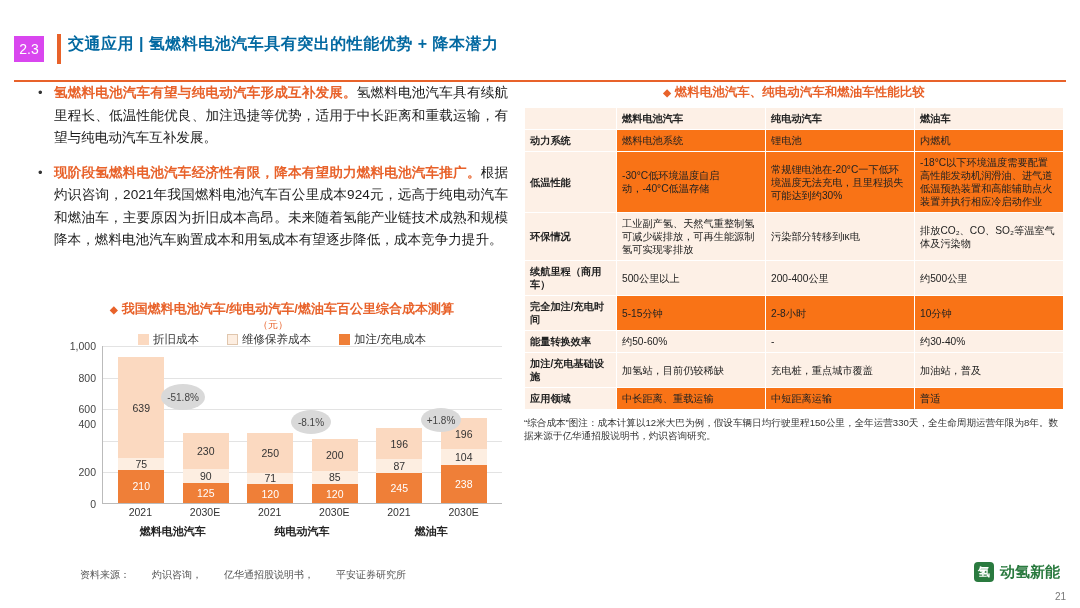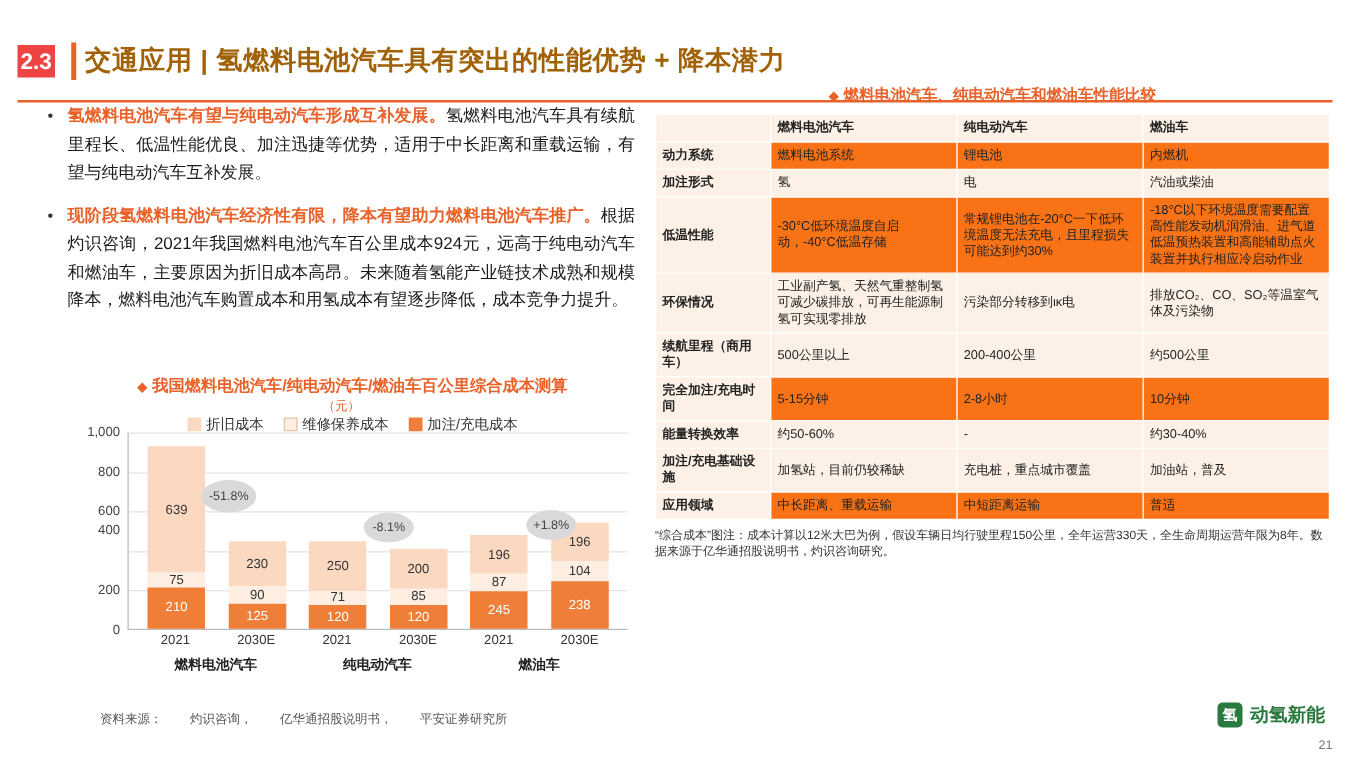--- a/index.html
+++ b/index.html
@@ -12,31 +12,31 @@
     position: relative;
     overflow: hidden;
   }
   
   .header {
     position: absolute; left: 0; top: 14px; width: 1080px; height: 52px;
   }
   .sec-num {
     position: absolute; left: 14px; top: 22px;
     width: 30px; height: 26px;
-    background: #ef4444;
-    color: #fff; font-size: 18px; font-weight: bold;
+    background: #d946ef;
+    color: #fff; font-size: 14px; font-weight: normal;
     display: flex; align-items: center; justify-content: center;
   }
   .title-bar {
     position: absolute; left: 57px; top: 20px;
     width: 4px; height: 30px; background: #e8622a;
   }
   .page-title {
     position: absolute; left: 68px; top: 20px;
-    font-size: 21px; font-weight: bold; color: #a16207;
+    font-size: 16px; font-weight: bold; color: #0369a1;
     letter-spacing: 0.5px;
     white-space: nowrap;
   }
   .header-rule {
     position: absolute; left: 14px; top: 66px; width: 1052px; height: 2px;
     background: #e8622a;
   }
   
   .left-col {
     position: absolute; left: 38px; top: 82px; width: 470px;
@@ -56,21 +56,21 @@
   }
   .chart-title {
     text-align: center; font-size: 13px; color: #e8622a; font-weight: bold;
     margin-bottom: 2px;
   }
   .chart-title .diamond { color: #e8622a; font-size: 10px; margin-right: 4px; }
   .chart-unit {
     position: absolute; left: 196px; top: 18px; font-size: 10px; color: #e8622a;
   }
   .legend {
-    display: flex; justify-content: center; gap: 16px; font-size: 11.5px;
+    display: flex; justify-content: center; gap: 28px; font-size: 11.5px;
     margin-top: 14px; margin-bottom: 2px; color: #333;
   }
   .legend-item { display: flex; align-items: center; gap: 4px; }
   .swatch { width: 11px; height: 11px; display: inline-block; }
   .plot {
     position: absolute; left: 0; top: 46px; width: 440px; height: 178px;
   }
   .y-axis-labels {
     position: absolute; left: 0; top: 0; width: 36px; height: 178px;
   }
@@ -109,21 +109,21 @@
   .callout {
     position: absolute; border-radius: 50%; background: #d9d9d9;
     color: #444; font-size: 10px; display: flex; align-items: center; justify-content: center;
   }
   .source-note {
     position: absolute; left: 80px; top: 568px; font-size: 10px; color: #555;
   }
   .source-note span { margin-right: 22px; }
   
   .right-col {
-    position: absolute; left: 524px; top: 68px; width: 540px;
+    position: absolute; left: 524px; top: 84px; width: 540px;
   }
   .table-title {
     text-align: center; font-size: 12.5px; color: #e8622a; font-weight: bold;
     margin-bottom: 6px;
   }
   table.perf {
     width: 540px; border-collapse: collapse; table-layout: fixed;
   }
   table.perf td {
     border: 1px solid #ffffff;
@@ -291,26 +291,20 @@
         <td>燃料电池汽车</td>
         <td>纯电动汽车</td>
         <td>燃油车</td>
       </tr>
       <tr class="row-a">
         <td class="col0">动力系统</td>
         <td>燃料电池系统</td>
         <td>锂电池</td>
         <td>内燃机</td>
       </tr>
-      <tr class="row-b">
-        <td class="col0">加注形式</td>
-        <td>氢</td>
-        <td>电</td>
-        <td>汽油或柴油</td>
-      </tr>
       <tr class="row-a">
         <td class="col0">低温性能</td>
         <td>-30°C低环境温度自启动，-40°C低温存储</td>
         <td>常规锂电池在-20°C一下低环境温度无法充电，且里程损失可能达到约30%</td>
         <td>-18°C以下环境温度需要配置高性能发动机润滑油、进气道低温预热装置和高能辅助点火装置并执行相应冷启动作业</td>
       </tr>
       <tr class="row-b">
         <td class="col0">环保情况</td>
         <td>工业副产氢、天然气重整制氢可减少碳排放，可再生能源制氢可实现零排放</td>
         <td>污染部分转移到ικ电</td>

